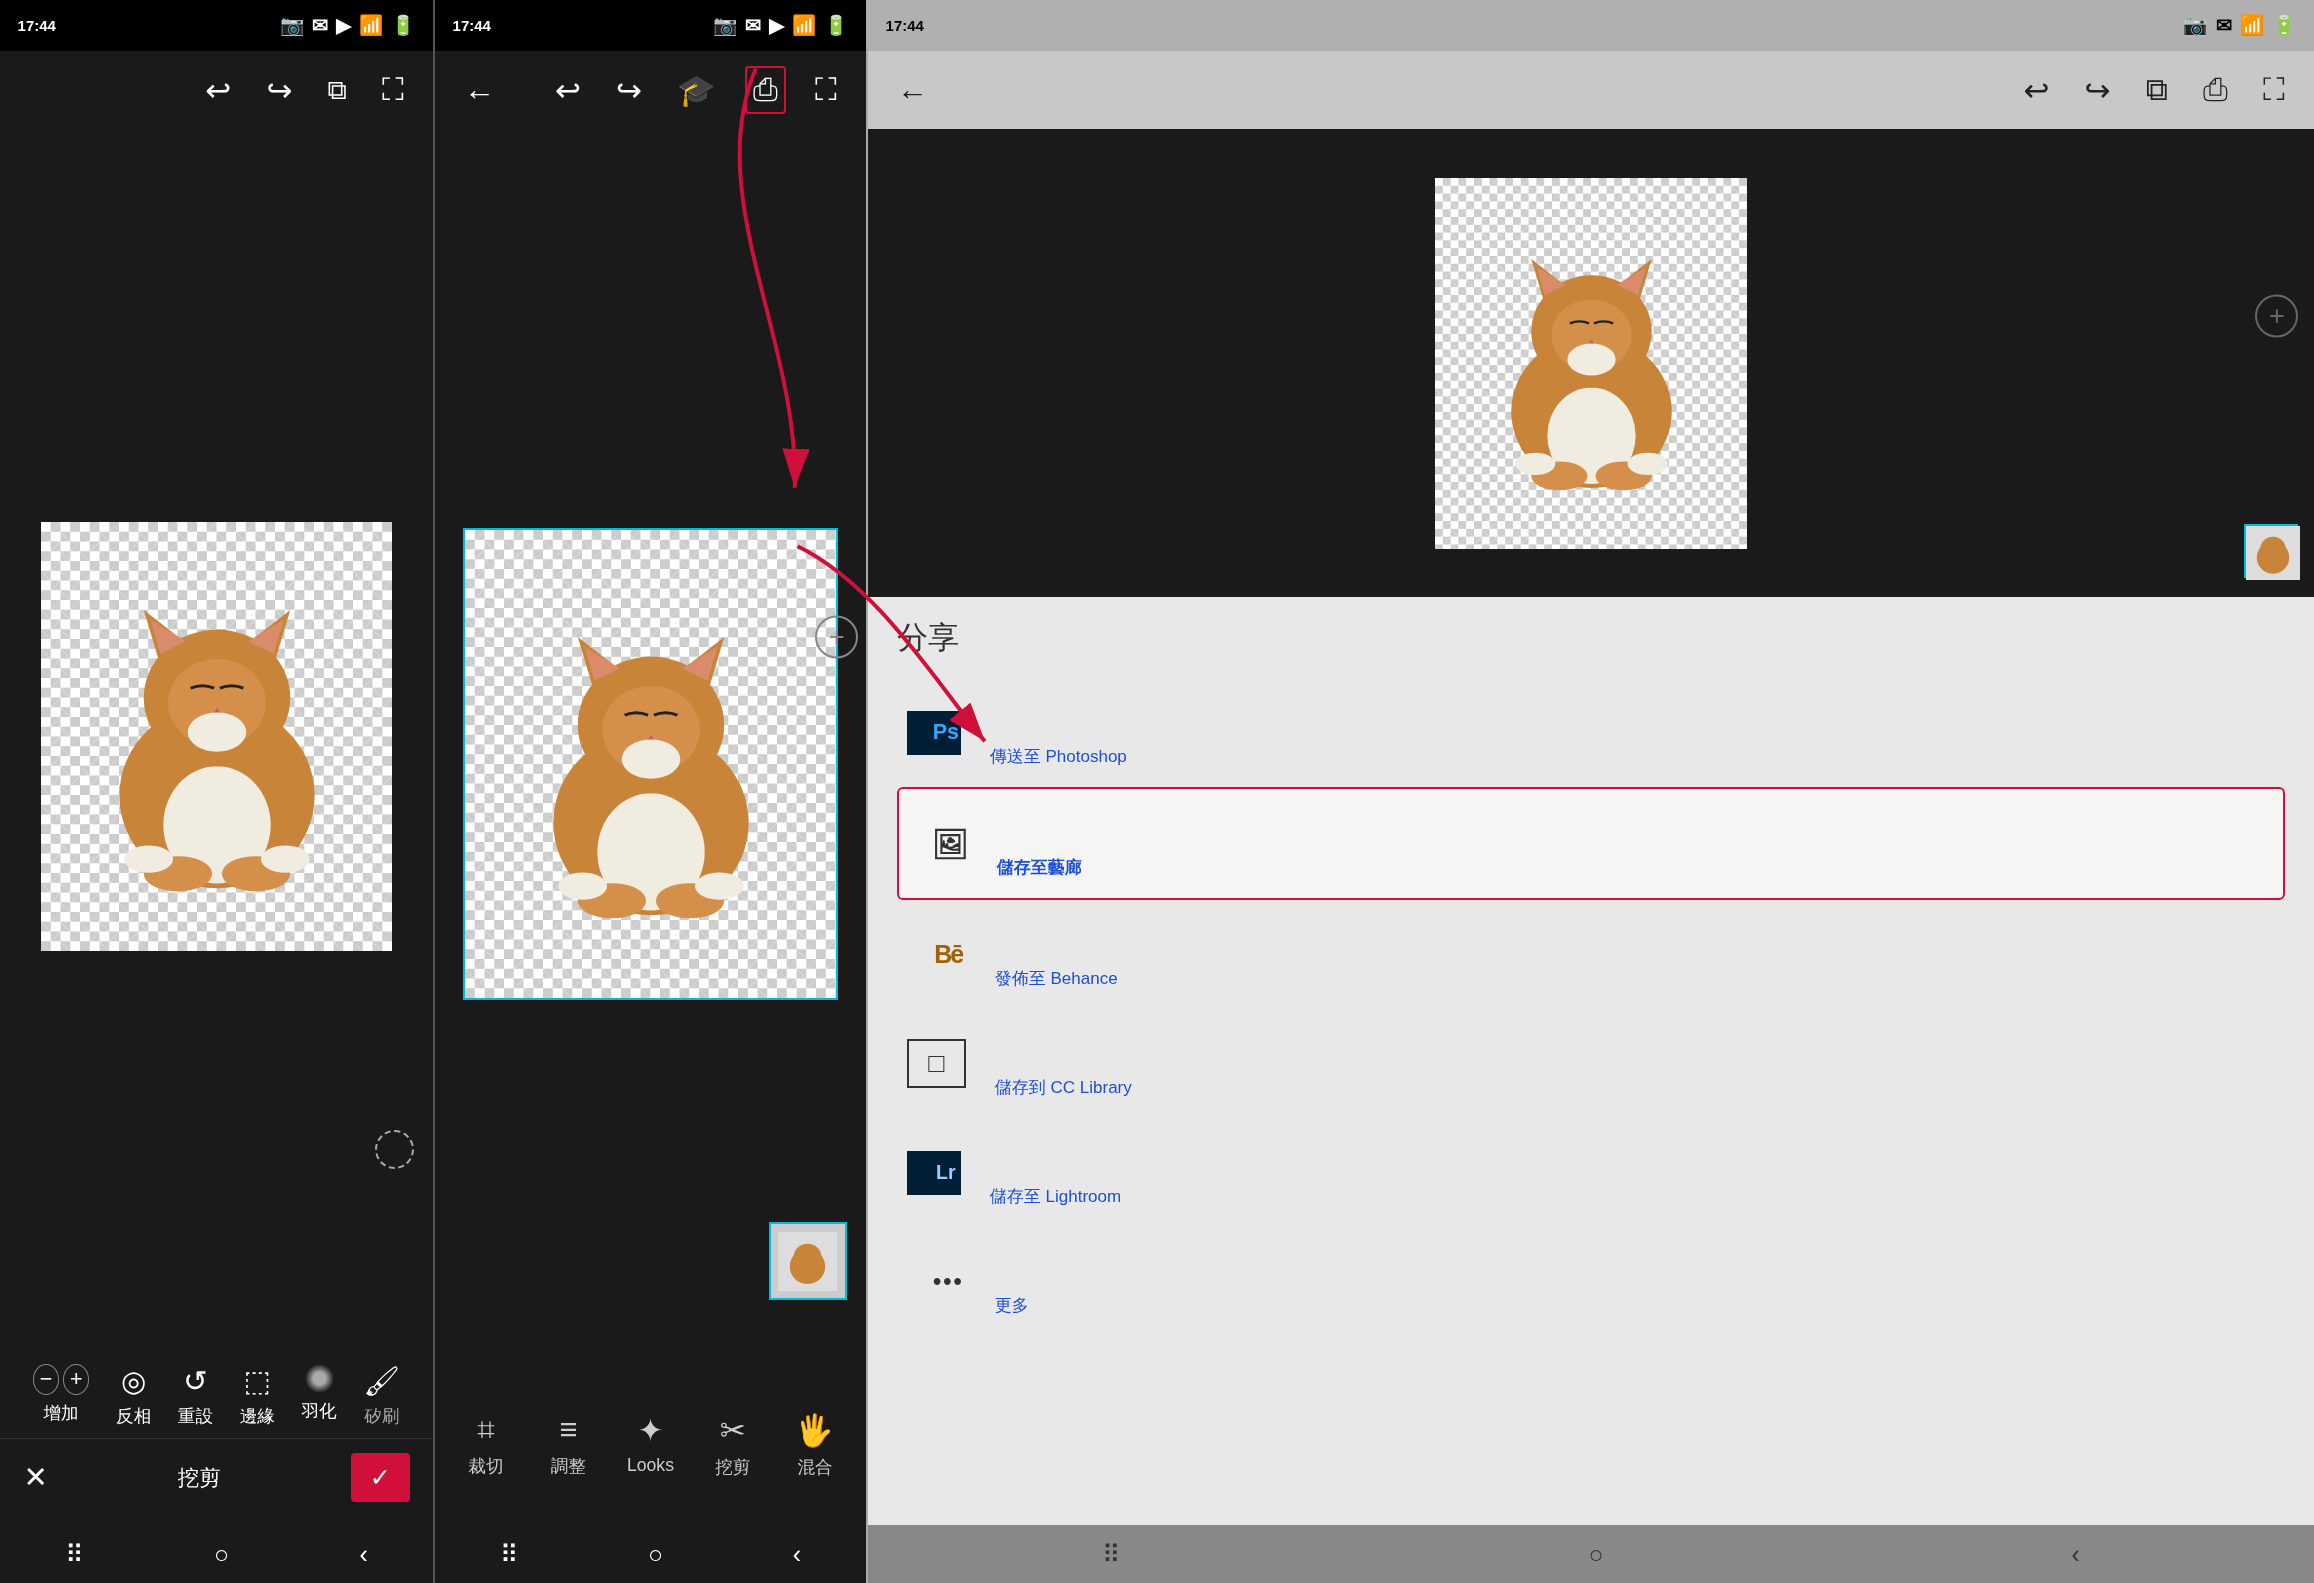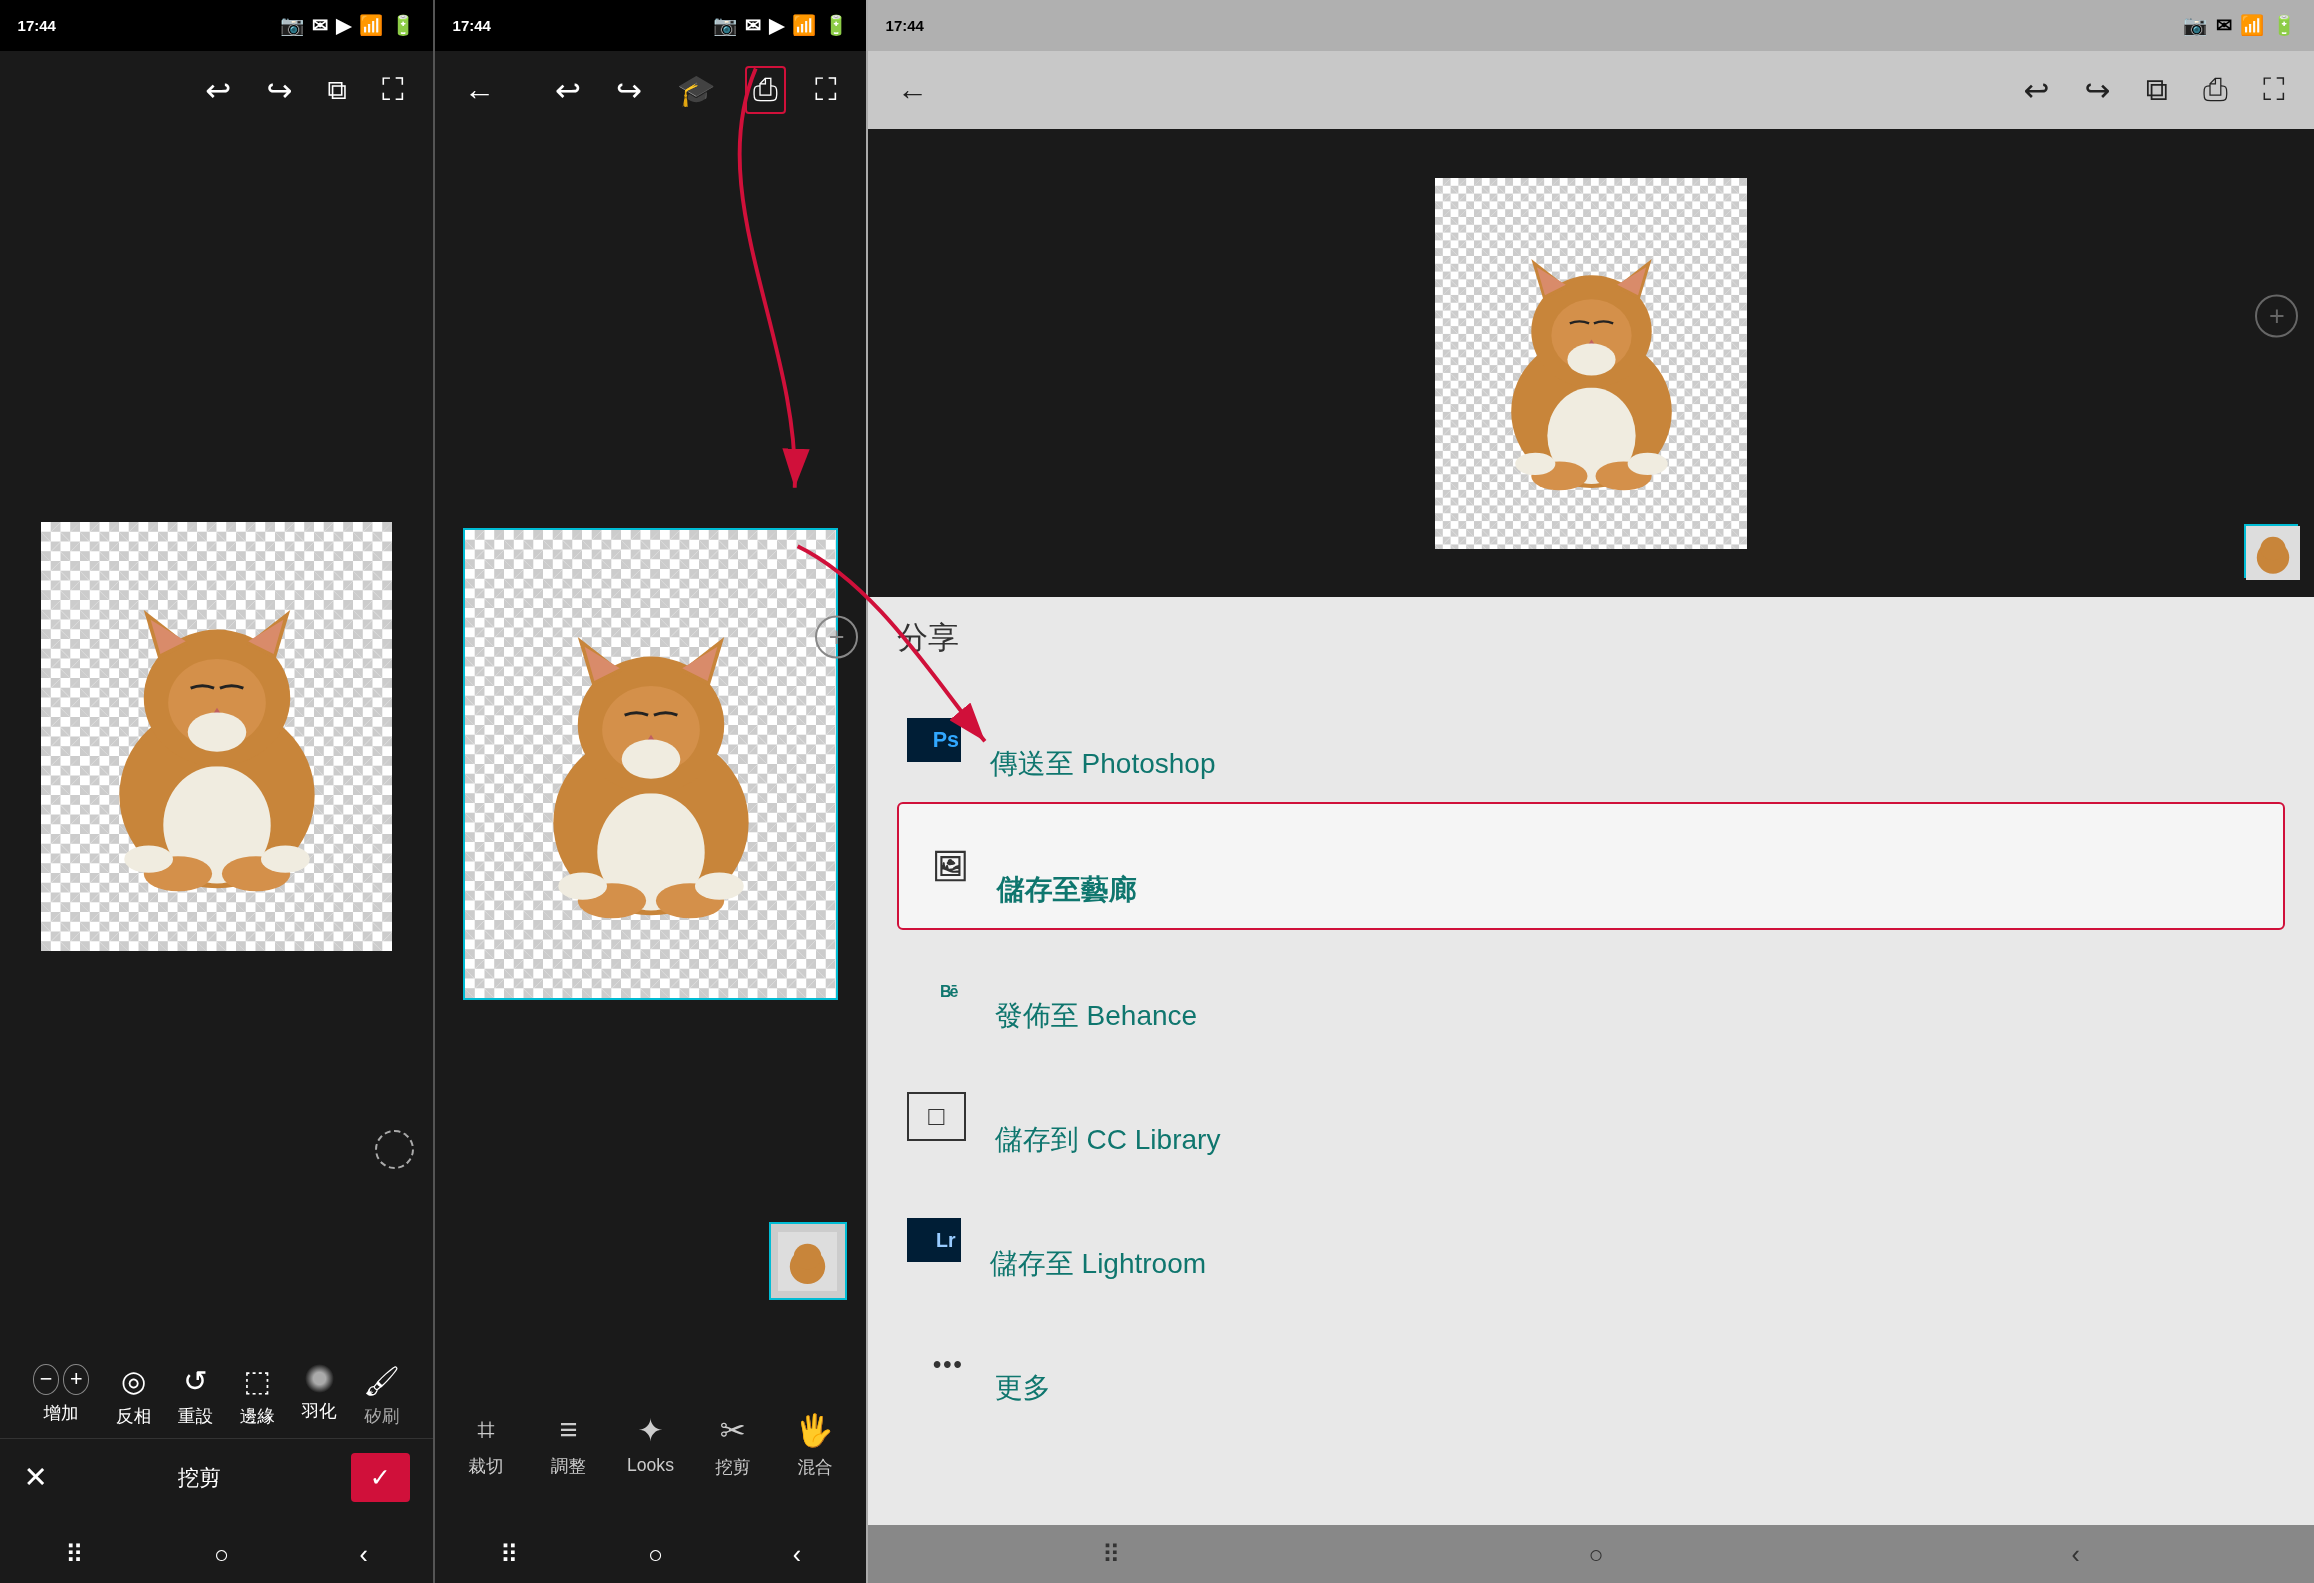--- a/index.html
+++ b/index.html
@@ -271,22 +271,22 @@
       height: 49px;
       display: flex;
       align-items: center;
       justify-content: center;
       font-size: 33px;
       color: #333;
       font-weight: bold;
       padding-left: 24px;
     }
     .share-item-label {
-      font-size: 28px;
-      color: #0f766e;
+      font-size: 17px;
+      color: #1d4ed8;
       margin-top: 47px;
     }
     .share-item-label-bold {
       font-weight: bold;
     }
 
     
     .panels-container {
       display: flex;
       width: 2314px;
@@ -596,21 +596,21 @@
         <div class="share-item-icon" style="background:#001e36; color:#31a8ff; font-weight:900; font-size:21.5px; width:54px; height:44px;">Ps</div>
         <span class="share-item-label">傳送至 Photoshop</span>
       </div>
 
       <div class="share-item share-item-highlighted">
         <div class="share-item-icon" style="color:#333; font-size:29px;">🖼</div>
         <span class="share-item-label share-item-label-bold">儲存至藝廊</span>
       </div>
 
       <div class="share-item">
-        <div class="share-item-icon" style="font-size:16px; font-weight:900; color:#0f766e; letter-spacing:-2px;">Bē</div>
+        <div class="share-item-icon" style="font-size:25px; font-weight:900; color:#a16207; letter-spacing:-2px;">Bē</div>
         <span class="share-item-label">發佈至 Behance</span>
       </div>
 
       <div class="share-item">
         <div class="share-item-icon" style="font-size:27px; border:2px solid #333; padding:2px;">□</div>
         <span class="share-item-label">儲存到 CC Library</span>
       </div>
 
       <div class="share-item">
         <div class="share-item-icon" style="background:#001e36; color:#99ccff; font-size:19.5px; font-weight:bold; width:54px; height:44px; display:flex; align-items:center; justify-content:center;">Lr</div>

